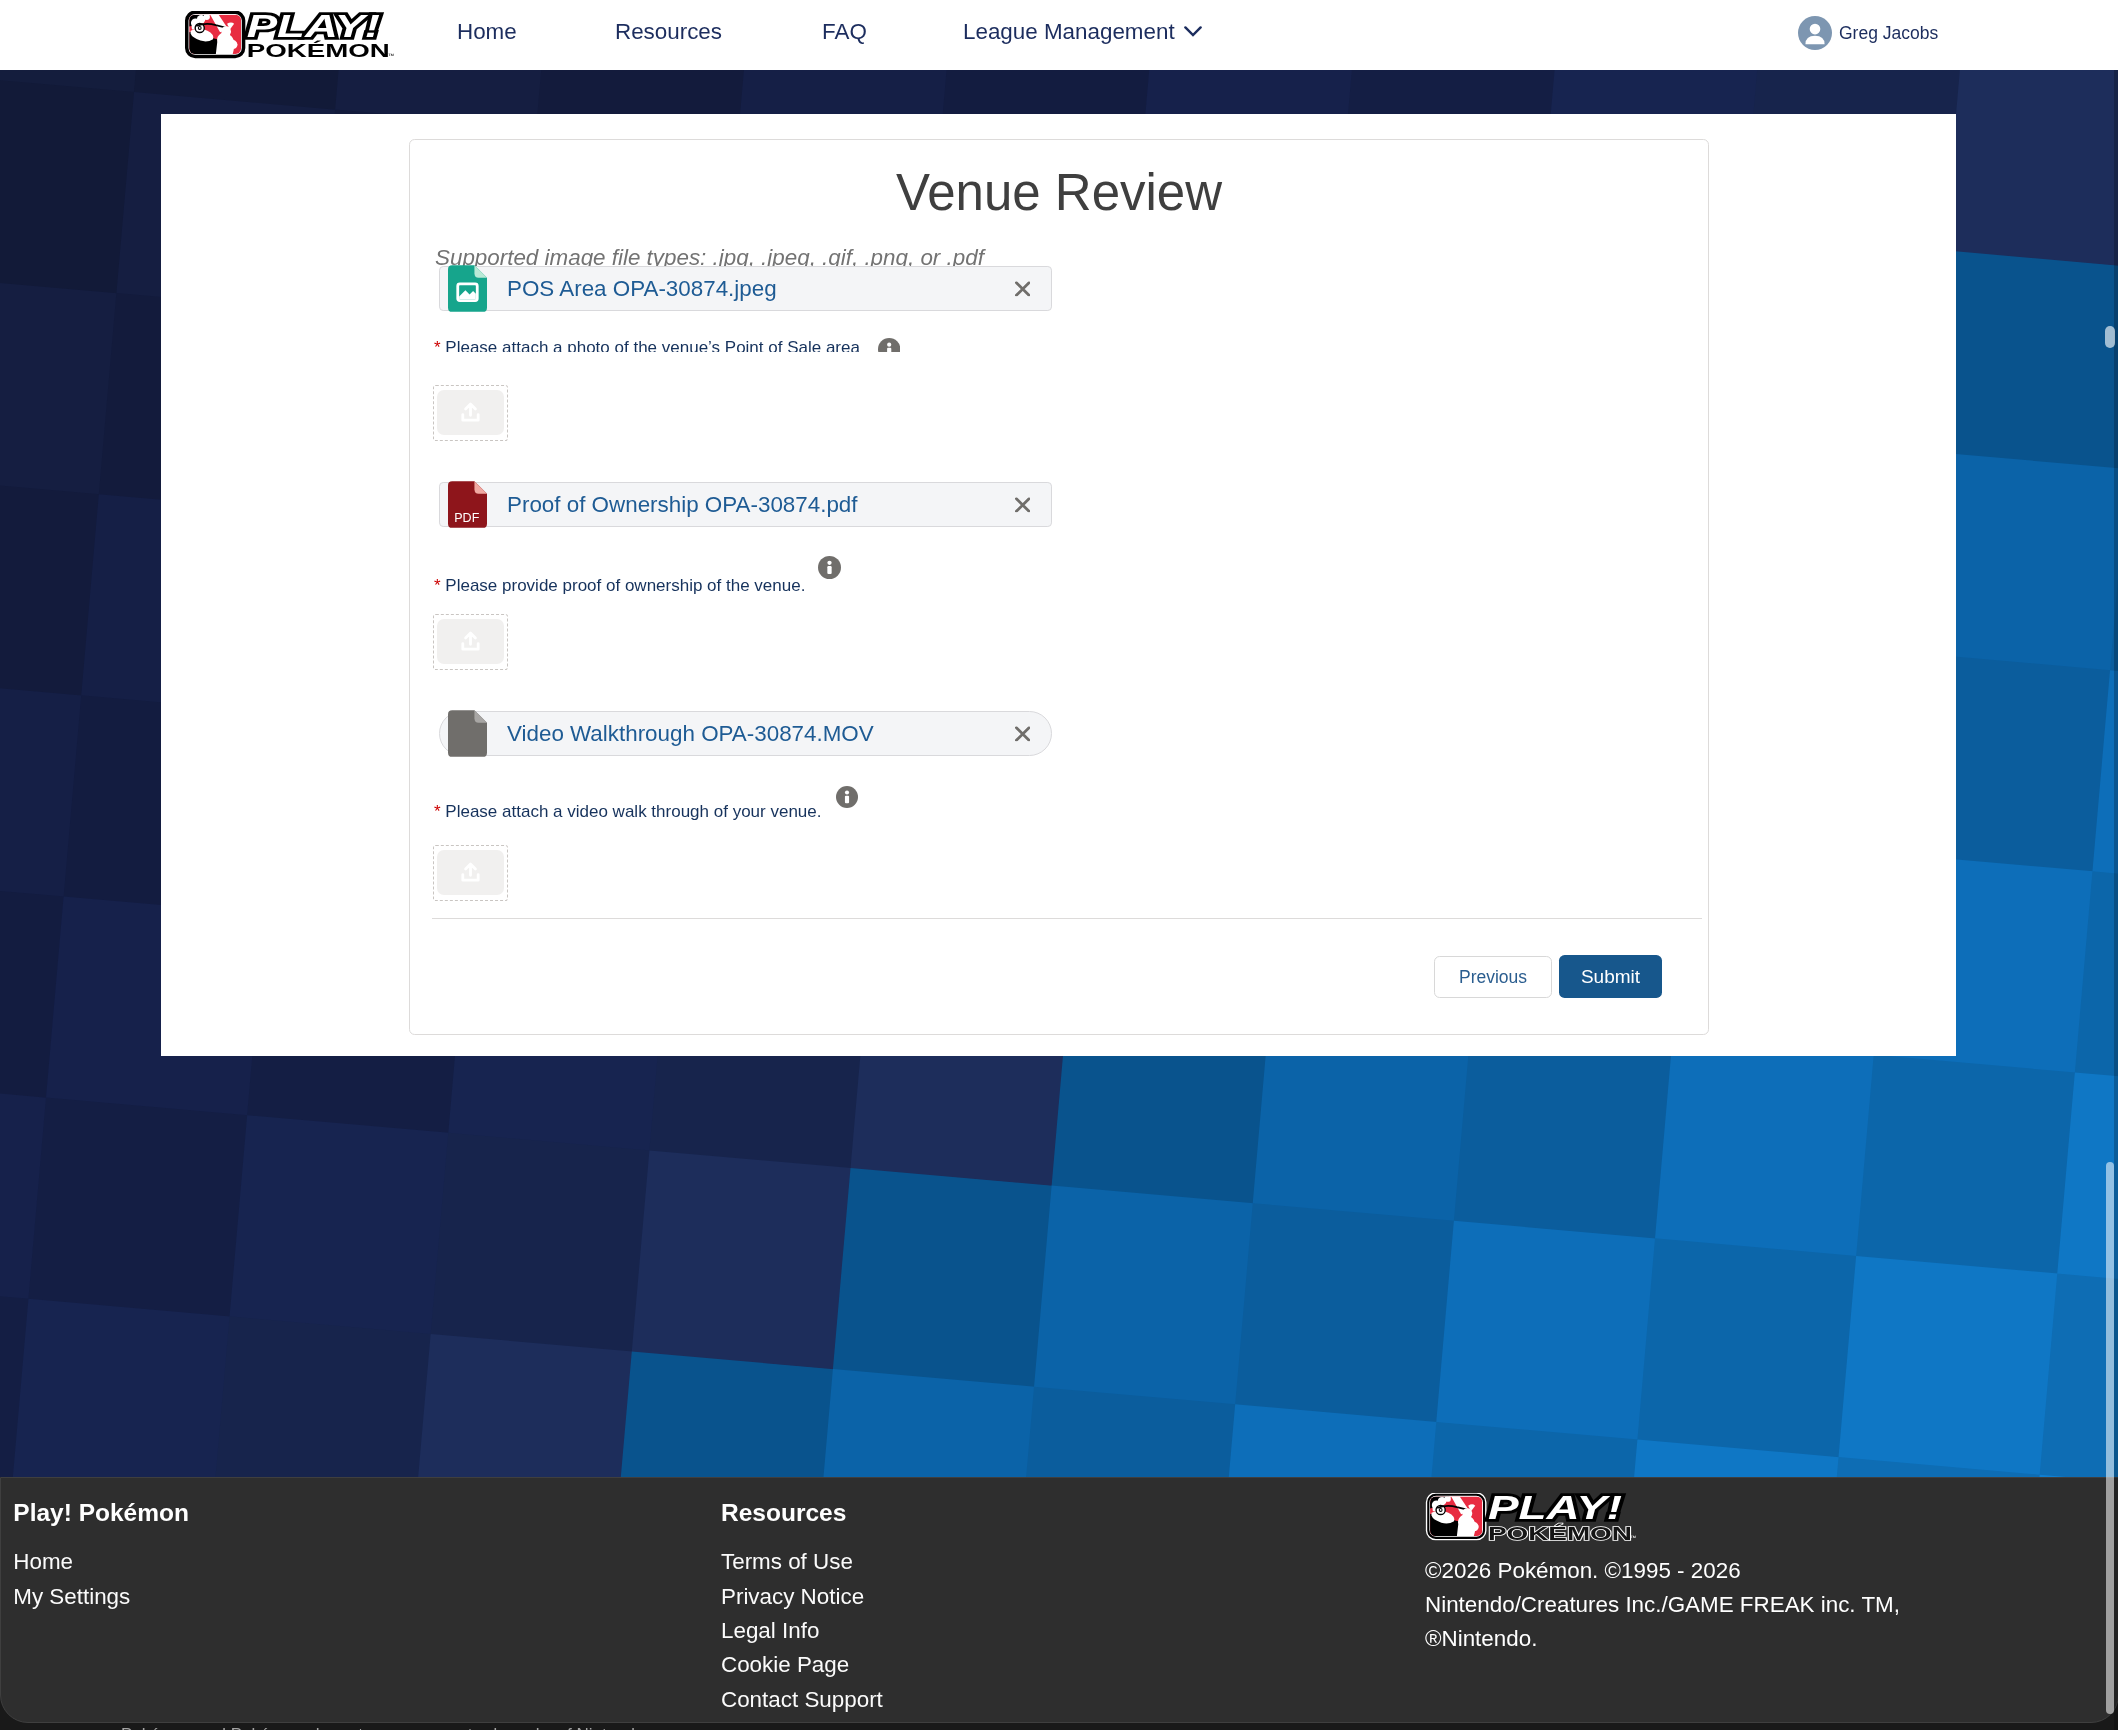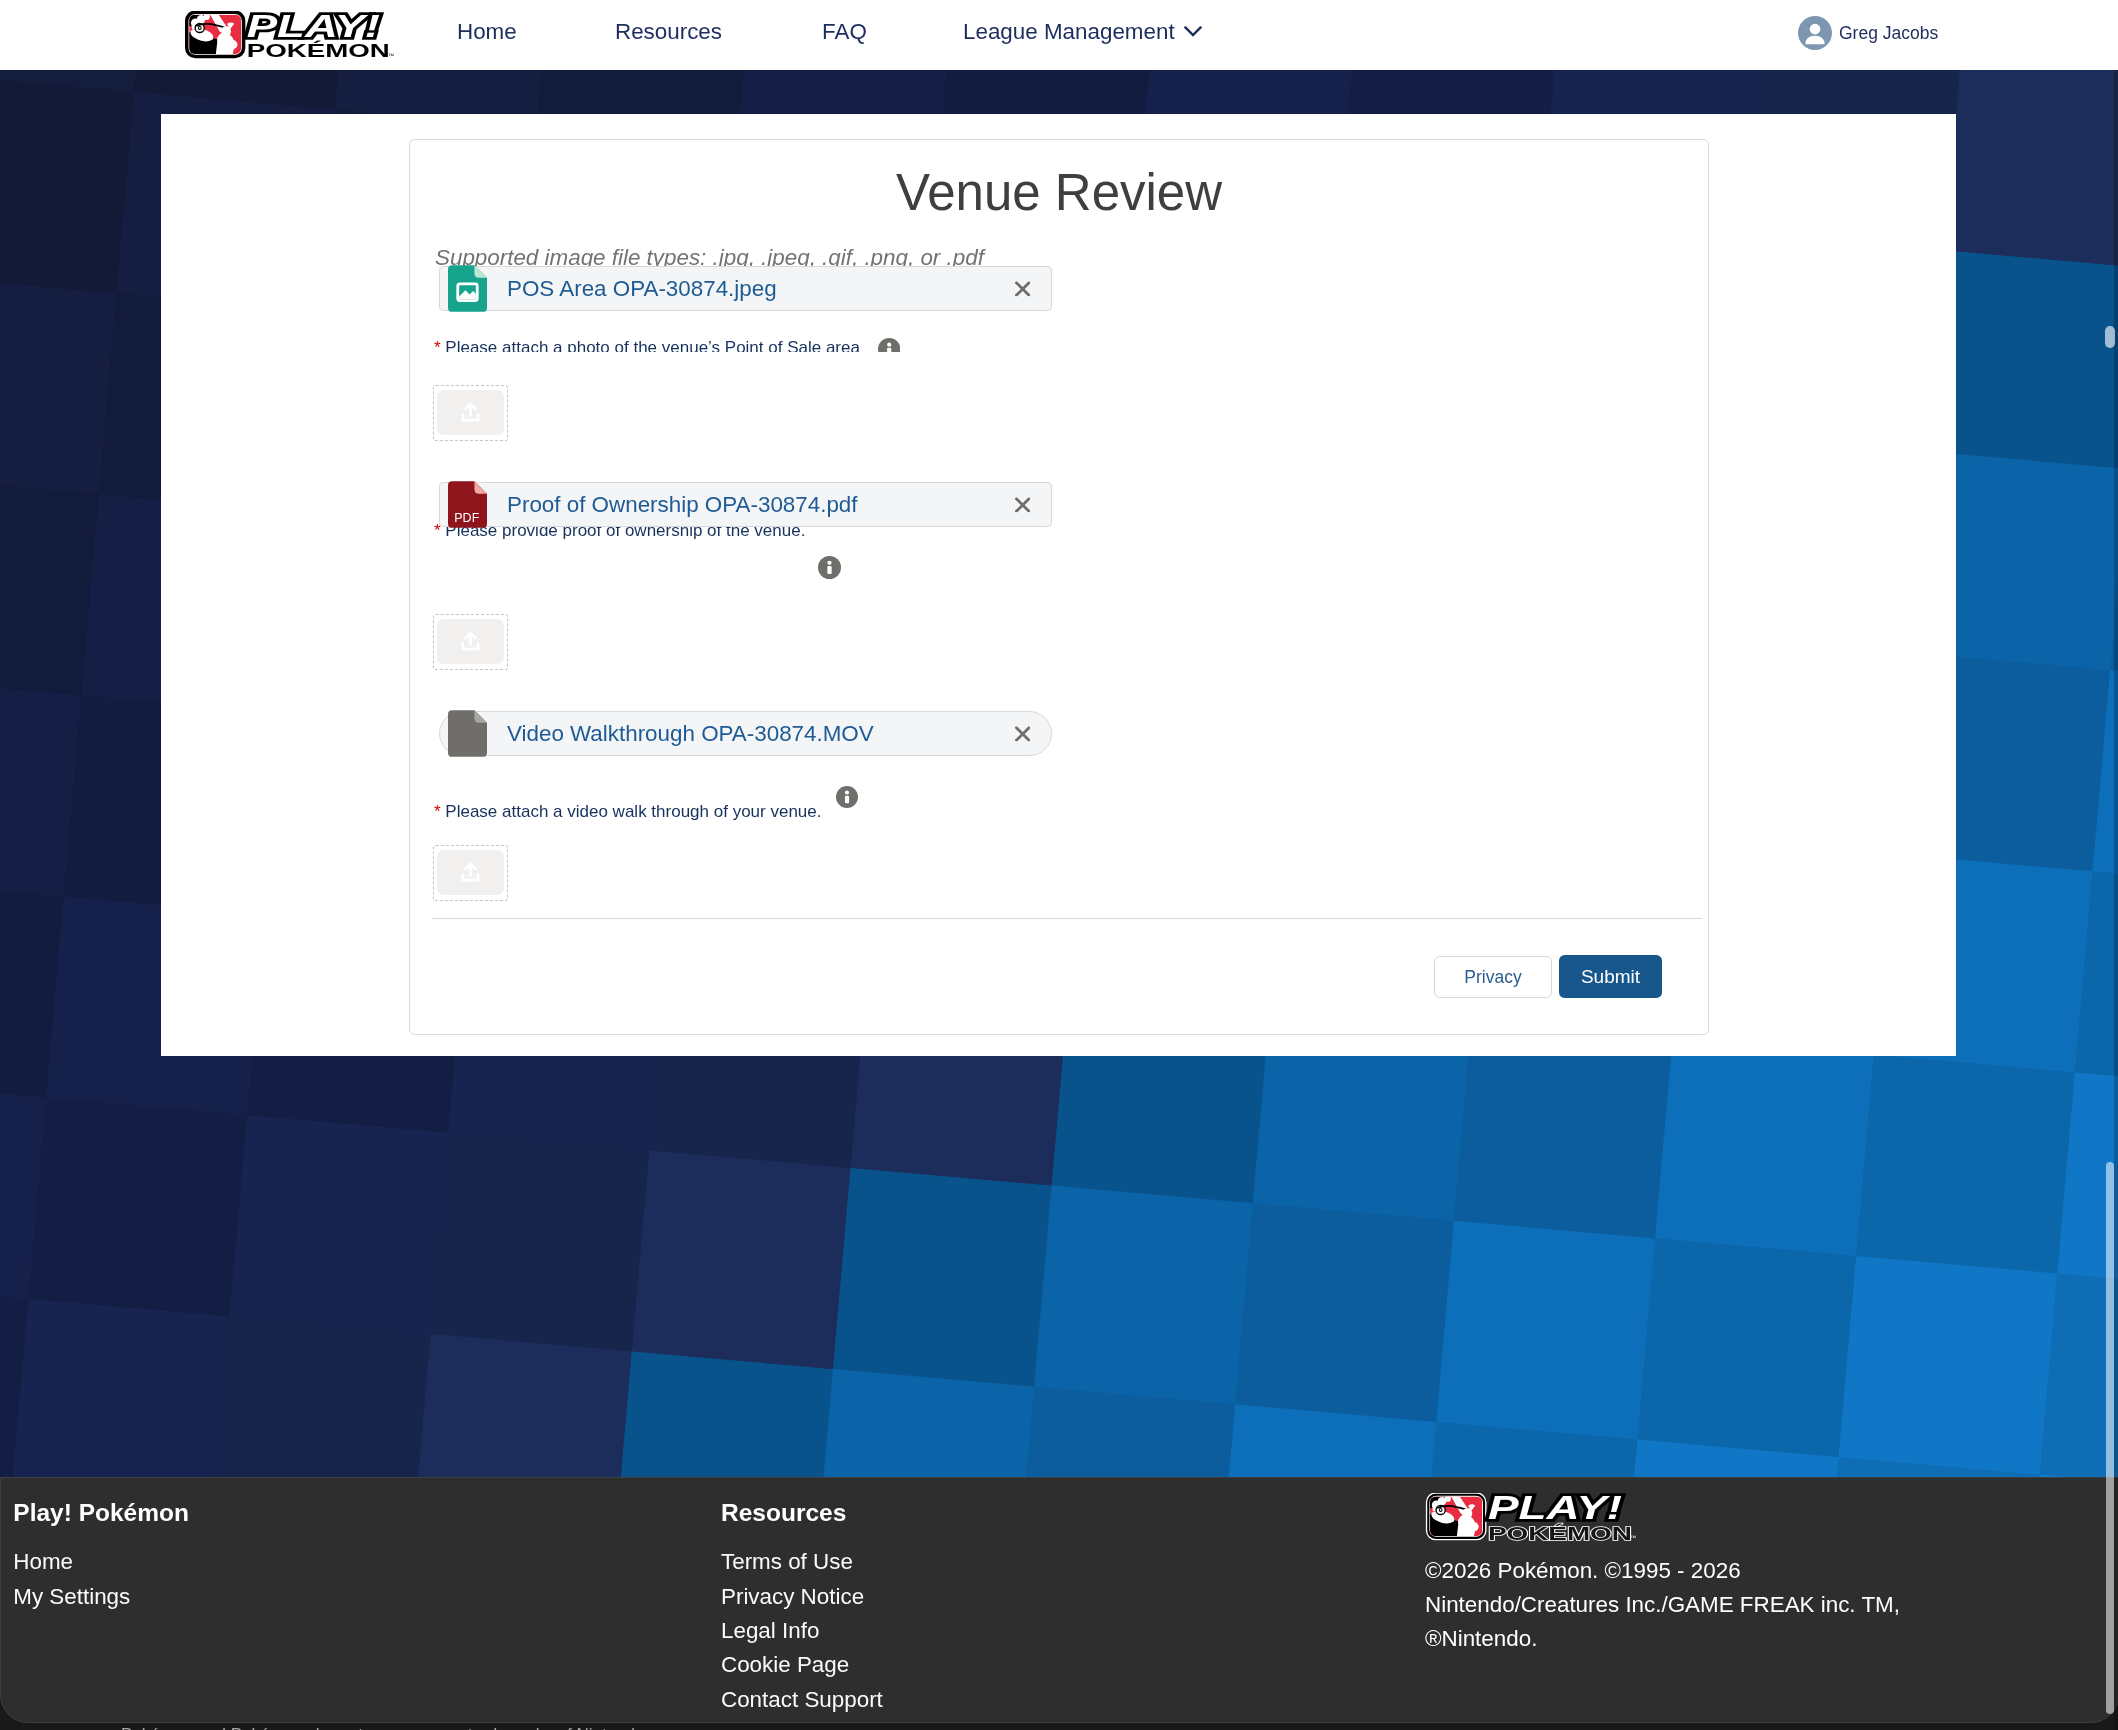--- a/index.html
+++ b/index.html
@@ -456,21 +456,21 @@
   <svg class="ficon" viewBox="0 0 56 67">
     <path d="M6 0 L38 0 L56 18 L56 61 Q56 67 50 67 L6 67 Q0 67 0 61 L0 6 Q0 0 6 0 Z" fill="#8e151b"></path>
     <path d="M38 0 L56 18 L44 18 Q38 18 38 12 Z" fill="#f0a9a2"></path>
     <text x="9" y="58" font-size="18" fill="#fff" font-family="Liberation Sans, sans-serif">PDF</text>
   </svg>
   <div class="fname">Proof of Ownership OPA-30874.pdf</div>
   <svg class="xbtn" viewBox="0 0 22 22">
       <path d="M2 2 L20 20 M20 2 L2 20" stroke="#706e6b" stroke-width="4" stroke-linecap="round"></path>
     </svg>
 </div>
-<div class="lblrow" style="top:521px; white-space:nowrap;">
+<div class="lblrow" style="top:576px; white-space:nowrap;">
   <span class="star">* </span><span class="ltext">Please provide proof of ownership of the venue.</span>
 </div>
 <div class="abs" style="left:818px; top:556px; width:23px; height:23px; z-index:7;"><svg width="23" height="23" viewBox="0 0 32 32">
       <circle cx="16" cy="16" r="16" fill="#706e6b"></circle>
       <circle cx="16" cy="9.5" r="3" fill="#fff"></circle>
       <rect x="13" y="14" width="6" height="11" rx="1.5" fill="#fff"></rect>
     </svg></div>
 <div class="upload" style="top:614px;">
   <div class="inner">
     <svg width="21" height="21" viewBox="0 0 30 30">
@@ -501,21 +501,21 @@
 <div class="upload" style="top:845px;">
   <div class="inner">
     <svg width="21" height="21" viewBox="0 0 30 30">
         <path d="M15 3 L15 19 M15 3 L8 10 M15 3 L22 10" fill="none" stroke="#fff" stroke-width="4" stroke-linecap="round" stroke-linejoin="round"></path>
         <path d="M4 18 L4 26 L26 26 L26 18" fill="none" stroke="#fff" stroke-width="4" stroke-linecap="round" stroke-linejoin="round"></path>
       </svg>
   </div>
 </div>
 
 <div class="divider"></div>
-<div class="btn-prev">Privacy</div>
+<div class="btn-prev">Previous</div>
 <div class="btn-submit">Submit</div>
 
 <div class="footerbg"></div>
 <div class="footer"></div>
 <div class="f-head" style="left:13.3px; top:1499px;">Play! Pokémon</div>
 <div class="f-link" style="left:13.3px; top:1549px;">Home</div>
 <div class="f-link" style="left:13.3px; top:1584px;">My Settings</div>
 <div class="f-head" style="left:721px; top:1499px;">Resources</div>
 <div class="f-link" style="left:721px; top:1549px;">Terms of Use</div>
 <div class="f-link" style="left:721px; top:1584px;">Privacy Notice</div>

